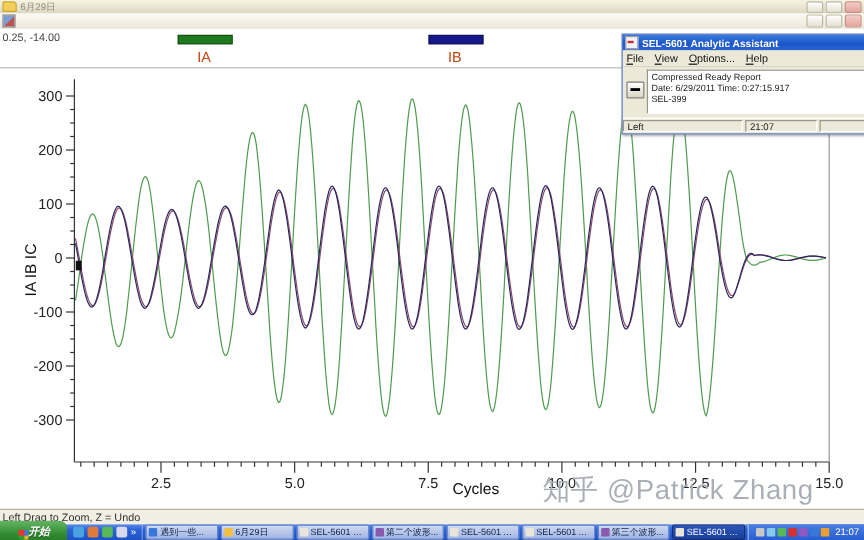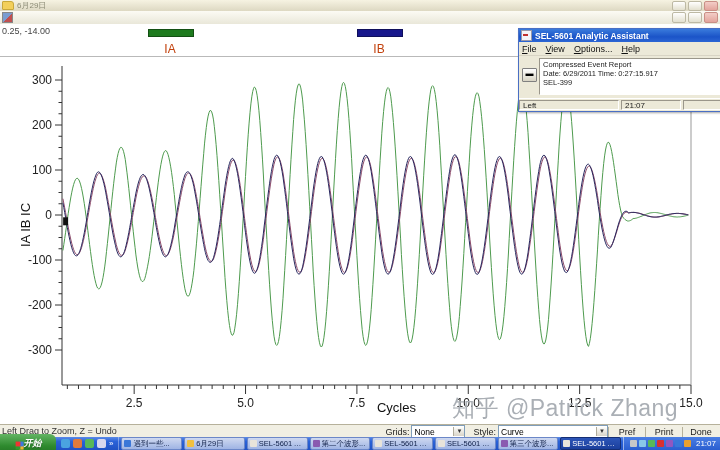--- a/index.html
+++ b/index.html
@@ -249,49 +249,34 @@
     </div>
     <div class="sel-menu">
       <span class="menu-item">File</span>
       <span class="menu-item">View</span>
       <span class="menu-item">Options...</span>
       <span class="menu-item">Help</span>
     </div>
     <div class="sel-client">
       <div class="collapse-btn">▬</div>
       <div class="report-box">
-        <div class="report-line">Compressed Event Report</div>
+        <div class="report-line">Compressed Ready Report</div>
         <div class="report-line">Date: 6/29/2011  Time: 0:27:15.917</div>
         <div class="report-line">SEL-399</div>
       </div>
     </div>
     <div class="sel-status">
       <span class="status-seg seg-ready">Left</span>
       <span class="status-seg seg-time">21:07</span>
       <span class="status-seg seg-rest"></span>
     </div>
   </div>
 
   <div id="bottombar">
     <span id="drag-hint">Left Drag to Zoom, Z = Undo</span>
-    <span class="controls">
-      <span class="ctl-label">Grids:</span>
-      <span class="xp-select grids-select">
-        <span class="val">None</span>
-        <span class="arrow">▼</span>
-      </span>
-      <span class="ctl-label">Style:</span>
-      <span class="xp-select style-select">
-        <span class="val">Curve</span>
-        <span class="arrow">▼</span>
-      </span>
-      <span class="flat-btn">Pref</span>
-      <span class="flat-btn">Print</span>
-      <span class="flat-btn">Done</span>
-    </span>
   </div>
 
   <div id="taskbar">
     <div id="startbtn">
       <span class="flag"></span>
       <span>开始</span>
     </div>
     <div id="quicklaunch">
         <span class="ql-icon" style="background: rgb(74, 163, 224);"></span>
         <span class="ql-icon" style="background: rgb(224, 122, 58);"></span>

